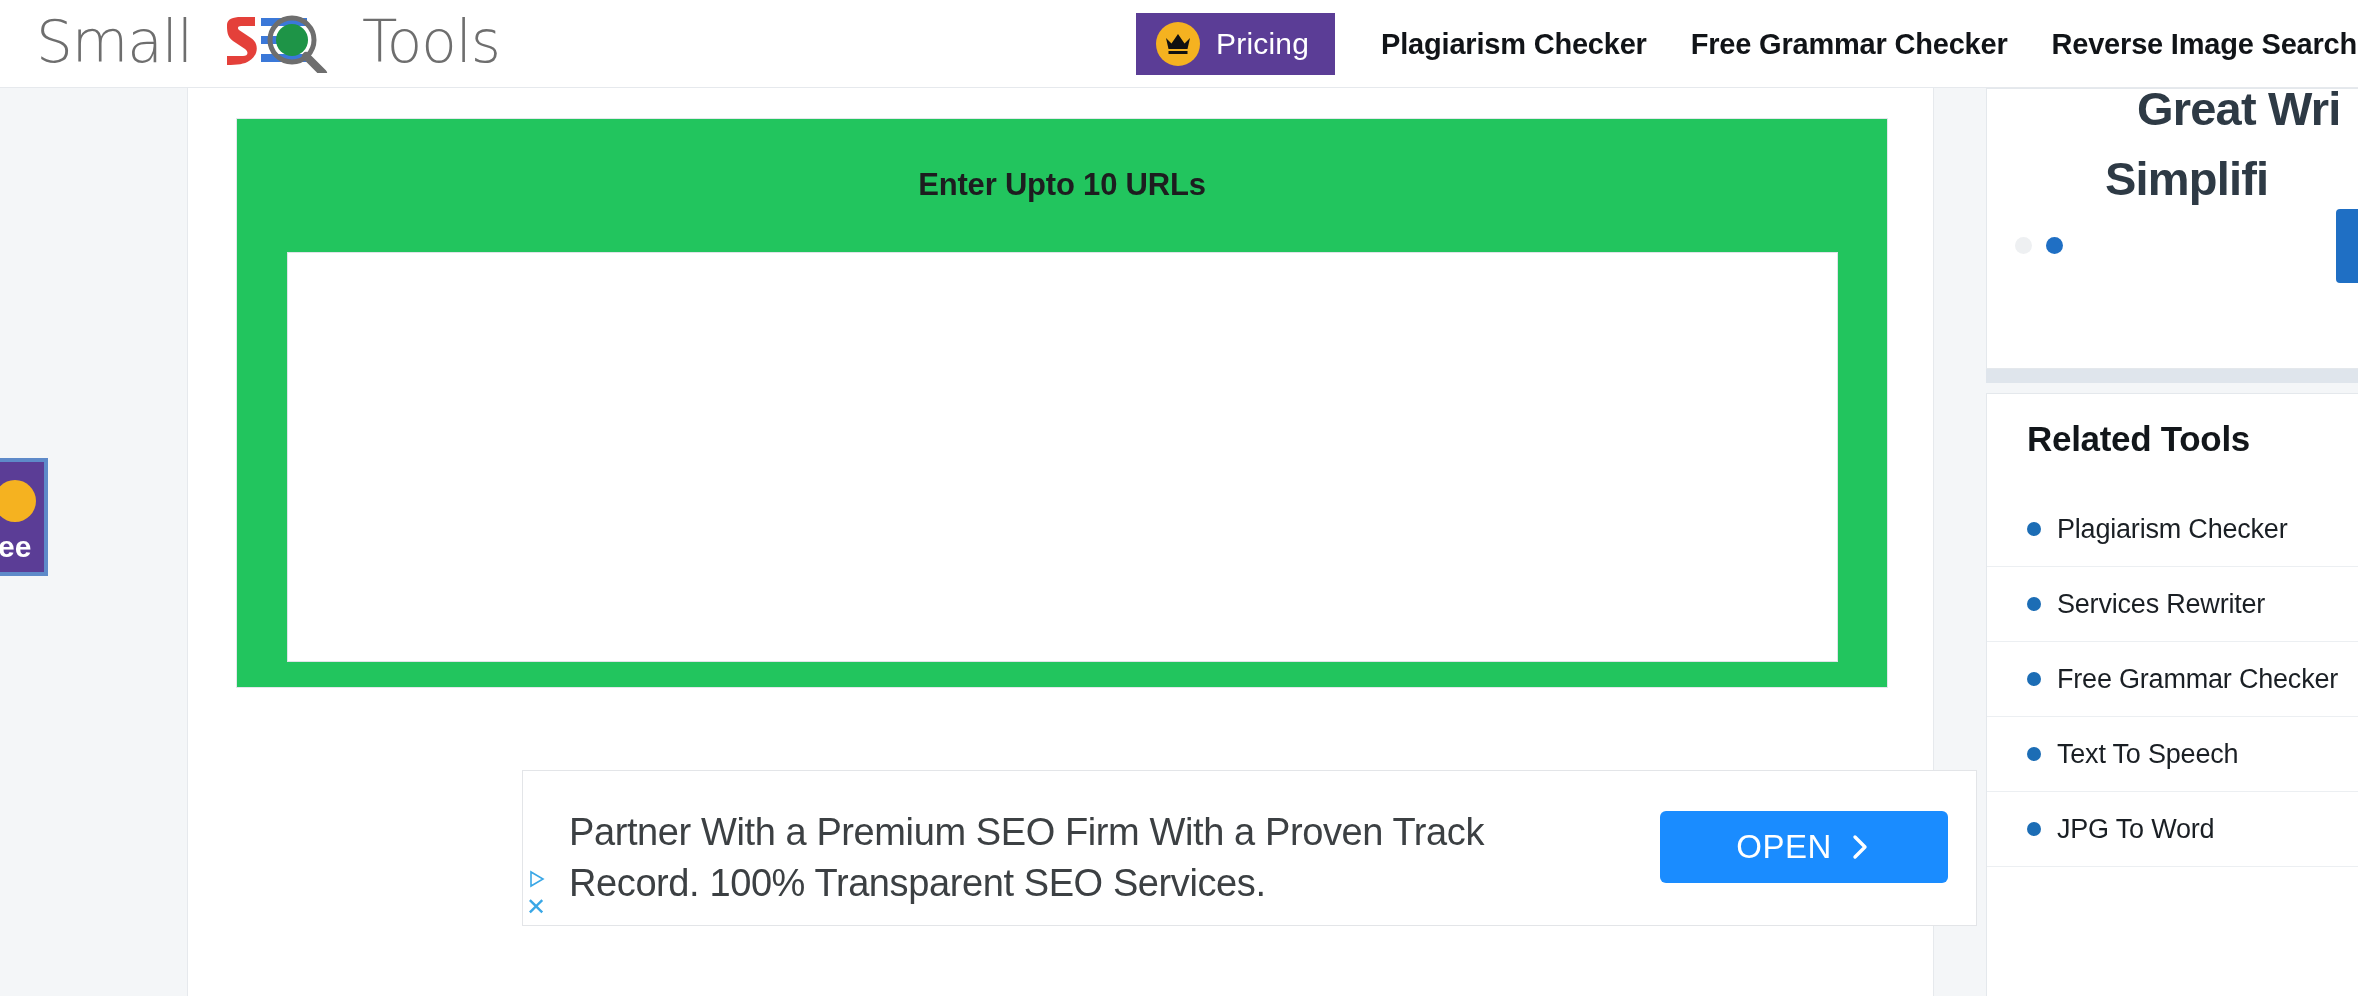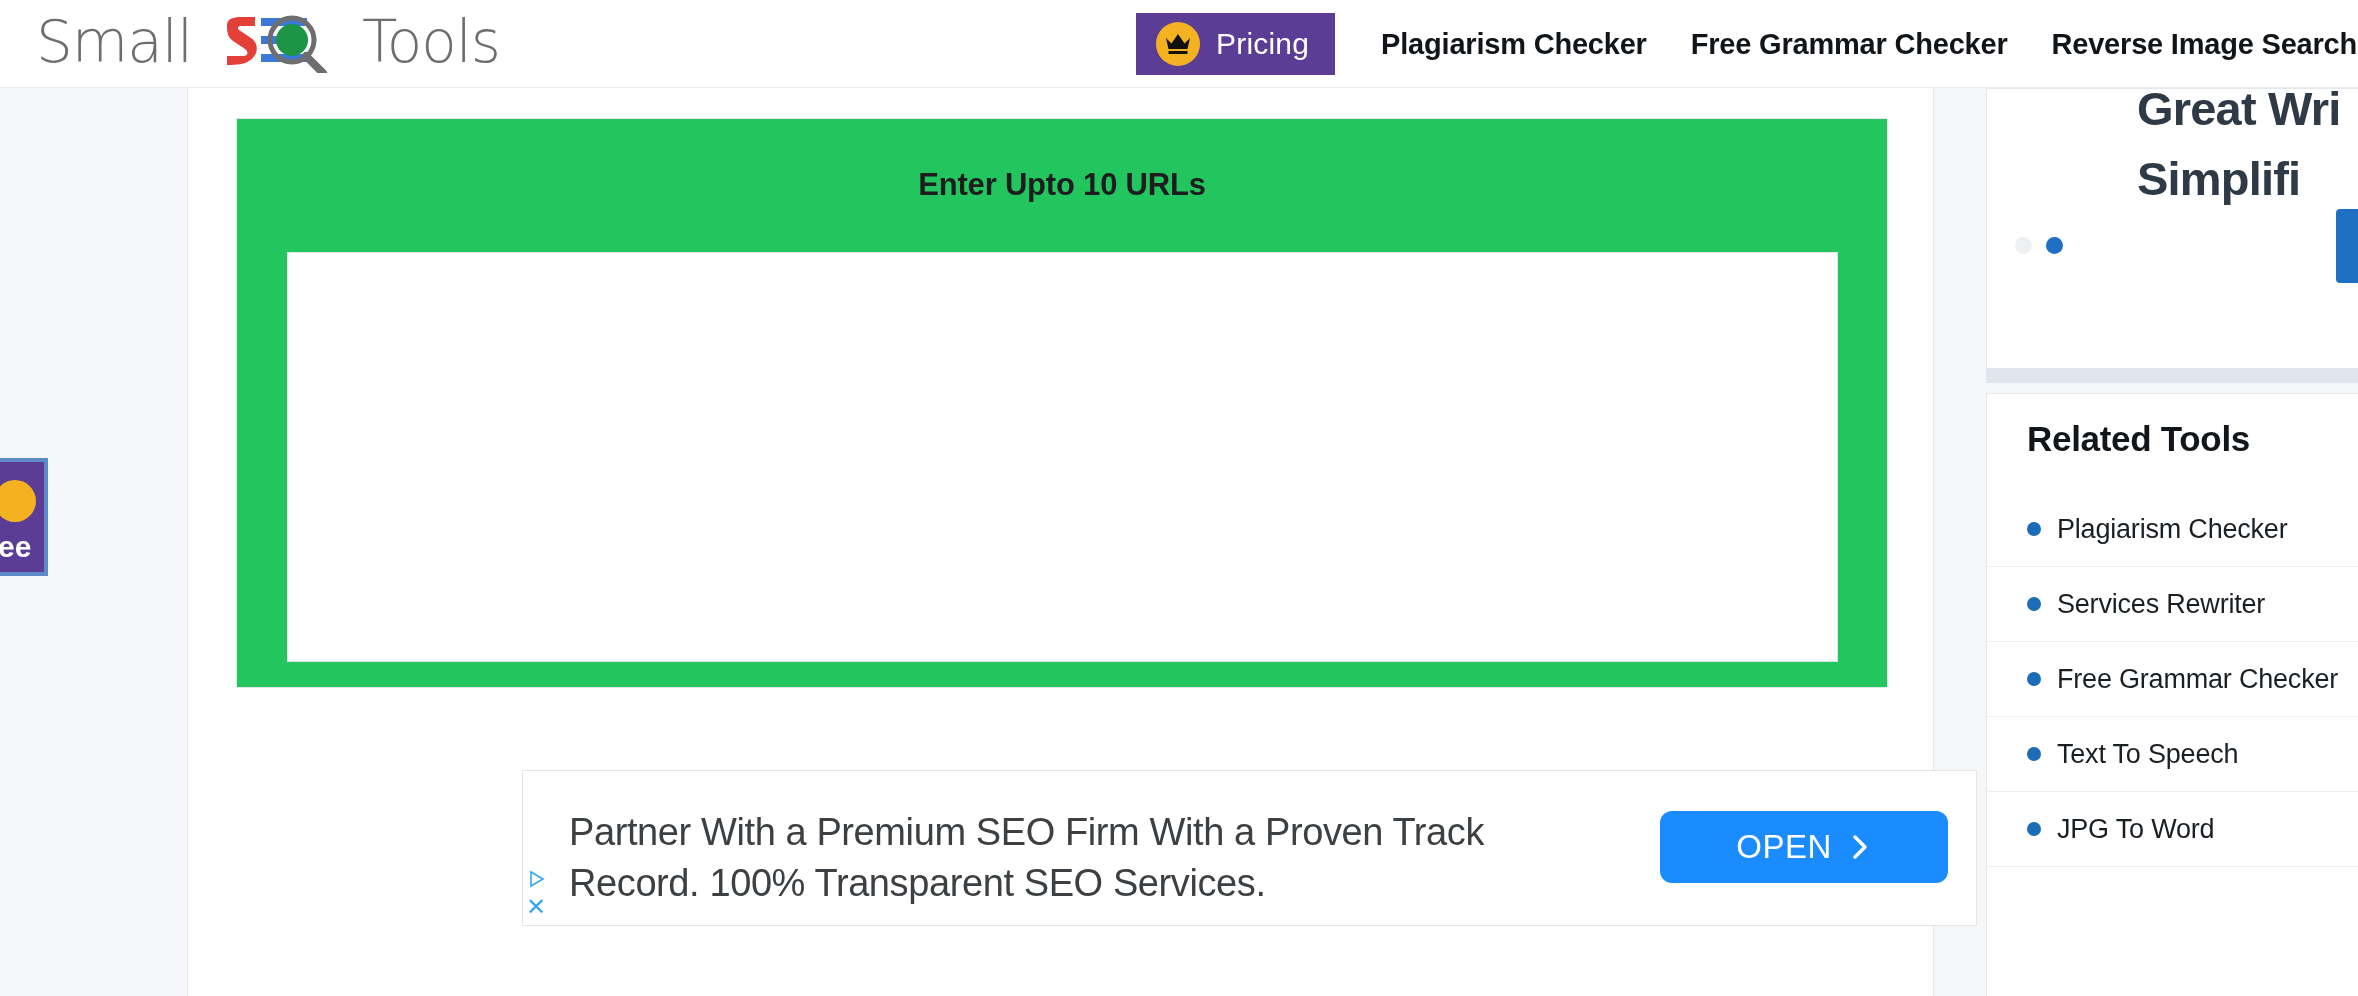--- a/index.html
+++ b/index.html
@@ -181,21 +181,21 @@
     font-weight: 400;
     letter-spacing: -0.4px;
   }
   #ad-open-button {
     position: absolute;
     right: 28px;
     top: 40px;
     width: 288px;
     height: 72px;
     background: #1a8cff;
-    border-radius: 12px;
+    border-radius: 6px;
     color: #ffffff;
     font-size: 33px;
     font-weight: 500;
     display: flex;
     align-items: center;
     justify-content: center;
     gap: 18px;
     cursor: pointer;
     letter-spacing: 0.5px;
   }
@@ -241,21 +241,21 @@
   .promo-line {
     position: absolute;
     left: 118px;
     white-space: nowrap;
     font-size: 47px;
     font-weight: 700;
     color: #2e3a45;
     letter-spacing: -0.8px;
   }
   #promo-line-1 { top: -8px; margin-left: 32px; }
-  #promo-line-2 { top: 62px; margin-left: 32px; }
+  #promo-line-2 { top: 62px; }
   #promo-dots {
     position: absolute;
     left: 28px;
     top: 148px;
     display: flex;
     gap: 14px;
     align-items: center;
   }
   .promo-dot {
     width: 17px;

